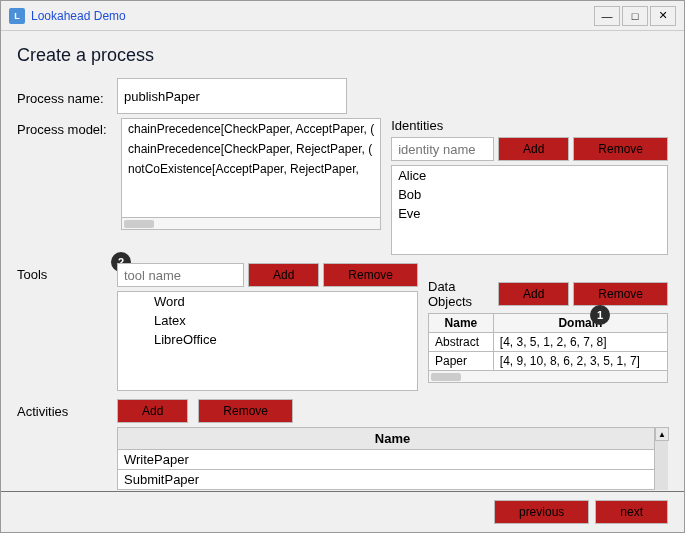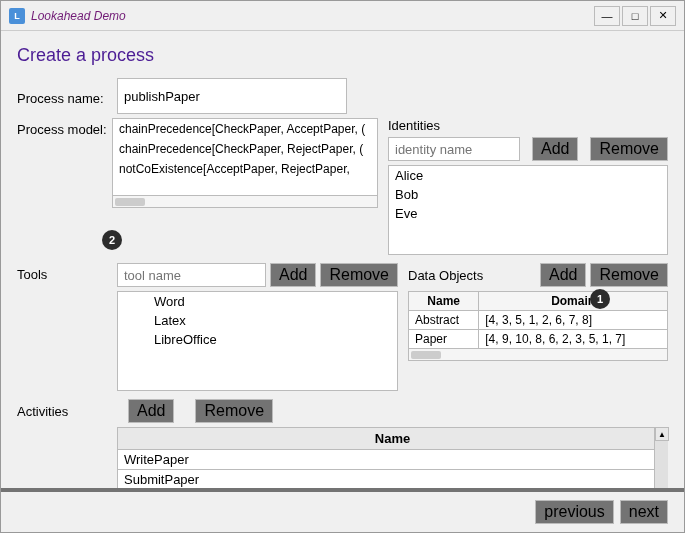--- a/index.html
+++ b/index.html
@@ -40,22 +40,21 @@
       display: flex;
       align-items: center;
       justify-content: center;
       font-size: 9px;
       color: white;
       font-weight: bold;
     }
     .title-bar-text {
       flex: 1;
       font-size: 12px;
-      color: #701a75;
-      font-style: italic;
+      color: #1d4ed8;
     }
     .title-bar-controls {
       display: flex;
       gap: 2px;
     }
     .title-btn {
       width: 26px;
       height: 20px;
       border: 1px solid #bbb;
       background: #f0f0f0;
@@ -68,42 +67,42 @@
 
     .content {
       flex: 1;
       padding: 14px 16px;
       overflow: hidden;
     }
     .page-title {
       font-size: 18px;
       font-weight: 400;
       margin-bottom: 12px;
-      color: #4c1d95;
+      color: #0f172a;
     }
     input[type="text"] {
       width: 100%;
       height: 36px;
       border: 1px solid #bbb;
       background: white;
       padding: 2px 6px;
       font-size: 13px;
       outline: none;
     }
     .listbox-item {
       padding: 2px 6px;
       cursor: pointer;
     }
 
     .btn {
       height: 24px;
-      padding: 0 8px;
-      border: 1px solid #bbb;
-      background: #737373;
-      font-size: 16px;
+      padding: 0 24px;
+      border: 1px solid #bbb;
+      background: #b91c1c;
+      font-size: 12px;
       cursor: pointer;
       white-space: nowrap;
     }
 
     
     .process-name-row {
       display: flex;
       align-items: center;
       gap: 10px;
       margin-bottom: 4px;
@@ -163,21 +162,21 @@
       font-size: 13px;
     }
     .activities-table td {
       border: 1px solid #bbb;
       padding: 2px 6px;
       font-size: 13px;
     }
 
     
     .process-model-list {
-      height: 90px;
+      height: 112px;
       border: 1px solid #bbb;
       background: white;
       overflow: hidden;
       position: relative;
     }
     .process-model-item {
       padding: 3px 6px;
       font-size: 12px;
       cursor: pointer;
       white-space: nowrap;
@@ -222,21 +221,21 @@
       background: white;
       overflow-y: auto;
     }
 
     
     .bottom-bar {
       display: flex;
       justify-content: flex-end;
       padding: 8px 16px;
       gap: 6px;
-      border-top: 4px solid #737373;
+      border-top: 1px solid #737373;
     }
 
     .label-inline {
       width: 90px;
       min-width: 90px;
       font-size: 13px;
       padding-top: 4px;
     }
   </style>
 </head>
@@ -259,21 +258,21 @@
   <div class="content">
     <div class="page-title">Create a process</div>
 
     <div class="process-name-row">
       <span class="label-inline">Process name:</span>
       <input type="text" style="width: 230px;" value="publishPaper">
     </div>
 
     <div style="display:flex; gap:10px; margin-top:4px;">
 
-      <div style="display:flex; align-items:flex-start; gap:5px; flex:1;">
+      <div style="display:flex; align-items:flex-start; gap:14px; flex:1;">
         <span class="label-inline">Process model:</span>
         <div style="flex:1; position:relative;">
           <div class="process-model-list">
             <div class="process-model-item">chainPrecedence[CheckPaper, AcceptPaper, (</div>
             <div class="process-model-item">chainPrecedence[CheckPaper, RejectPaper, (</div>
             <div class="process-model-item">notCoExistence[AcceptPaper, RejectPaper,</div>
             <div class="process-model-scrollbar">
               <div class="scrollbar-thumb"></div>
             </div>
           </div>
@@ -281,21 +280,21 @@
           <div class="badge-container">
             <span class="badge" style="right:-10px; top:10px;">2</span>
           </div>
         </div>
       </div>
 
       <div style="width:280px;">
         <div style="display:flex; align-items:center; gap:4px; margin-bottom:4px;">
           <span style="flex:1;">Identities</span>
         </div>
-        <div style="display:flex; align-items:center; gap:12px; margin-bottom:4px;">
+        <div style="display:flex; align-items:center; gap:4px; margin-bottom:4px;">
           <input type="text" style="flex: 1 1 0%; height: 24px;" placeholder="identity name">
           <button class="btn">Add</button>
           <button class="btn">Remove</button>
         </div>
         <div class="identities-list">
           <div class="listbox-item">Alice</div>
           <div class="listbox-item">Bob</div>
           <div class="listbox-item">Eve</div>
         </div>
       </div>
@@ -312,21 +311,21 @@
             <button class="btn">Remove</button>
           </div>
           <div class="tools-list">
             <div class="listbox-item">Word</div>
             <div class="listbox-item">Latex</div>
             <div class="listbox-item">LibreOffice</div>
           </div>
         </div>
       </div>
 
-      <div style="width:260px; position:relative;">
+      <div style="width:240px; position:relative;margin-top:16px;">
         <div style="display:flex; align-items:center; gap:4px; margin-bottom:4px;">
           <span style="flex:1;">Data Objects</span>
           <button class="btn">Add</button>
           <button class="btn">Remove</button>
         </div>
 
         <span class="badge" style="right:58px; top:26px; z-index:10;">1</span>
         <table class="data-table">
           <thead>
             <tr>
@@ -345,21 +344,21 @@
             </tr>
           </tbody>
         </table>
         <div class="scrollbar-hint">
           <div class="scrollbar-thumb"></div>
         </div>
       </div>
     </div>
 
     <div style="margin-top:8px;">
-      <div style="display:flex; align-items:center; gap:21px; margin-bottom:4px;">
+      <div style="display:flex; align-items:center; gap:10px; margin-bottom:4px;">
         <span style="width:90px;">Activities</span>
         <button class="btn">Add</button>
         <button class="btn">Remove</button>
       </div>
       <div style="position:relative; margin-left: 100px;">
         <table class="activities-table" style="width:100%; border-collapse:collapse;">
           <thead>
             <tr>
               <th>Name</th>
             </tr>

